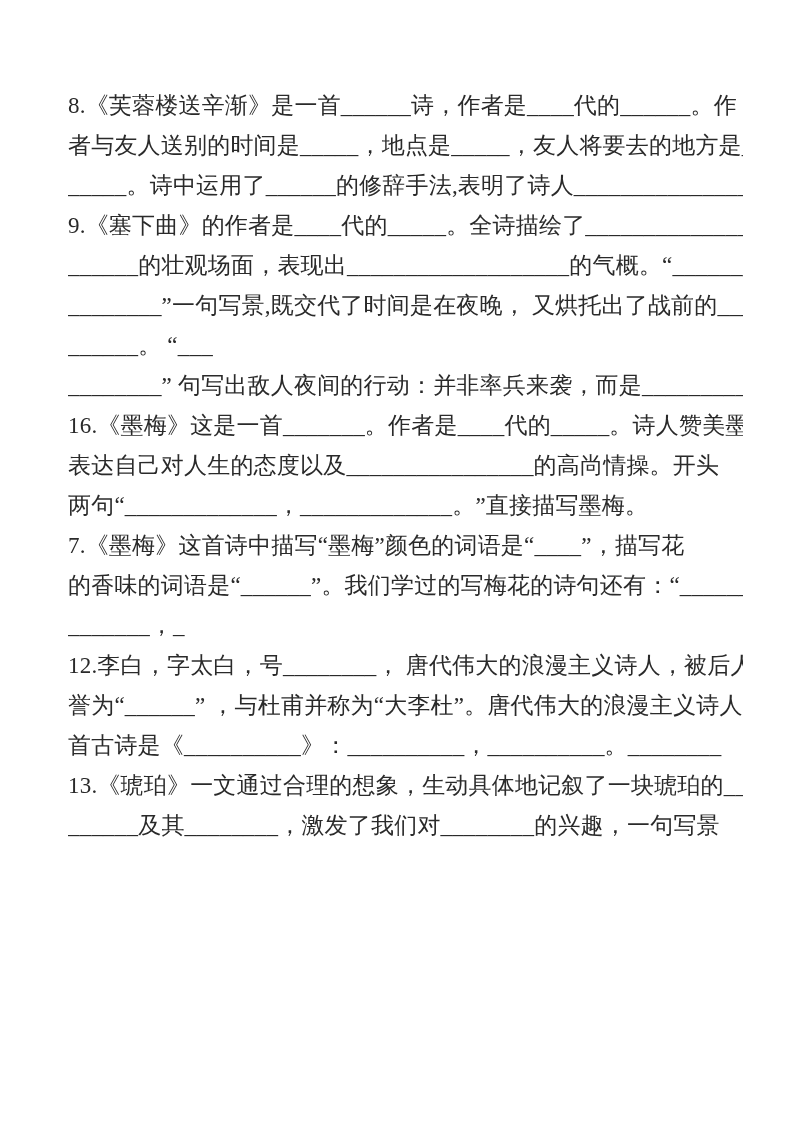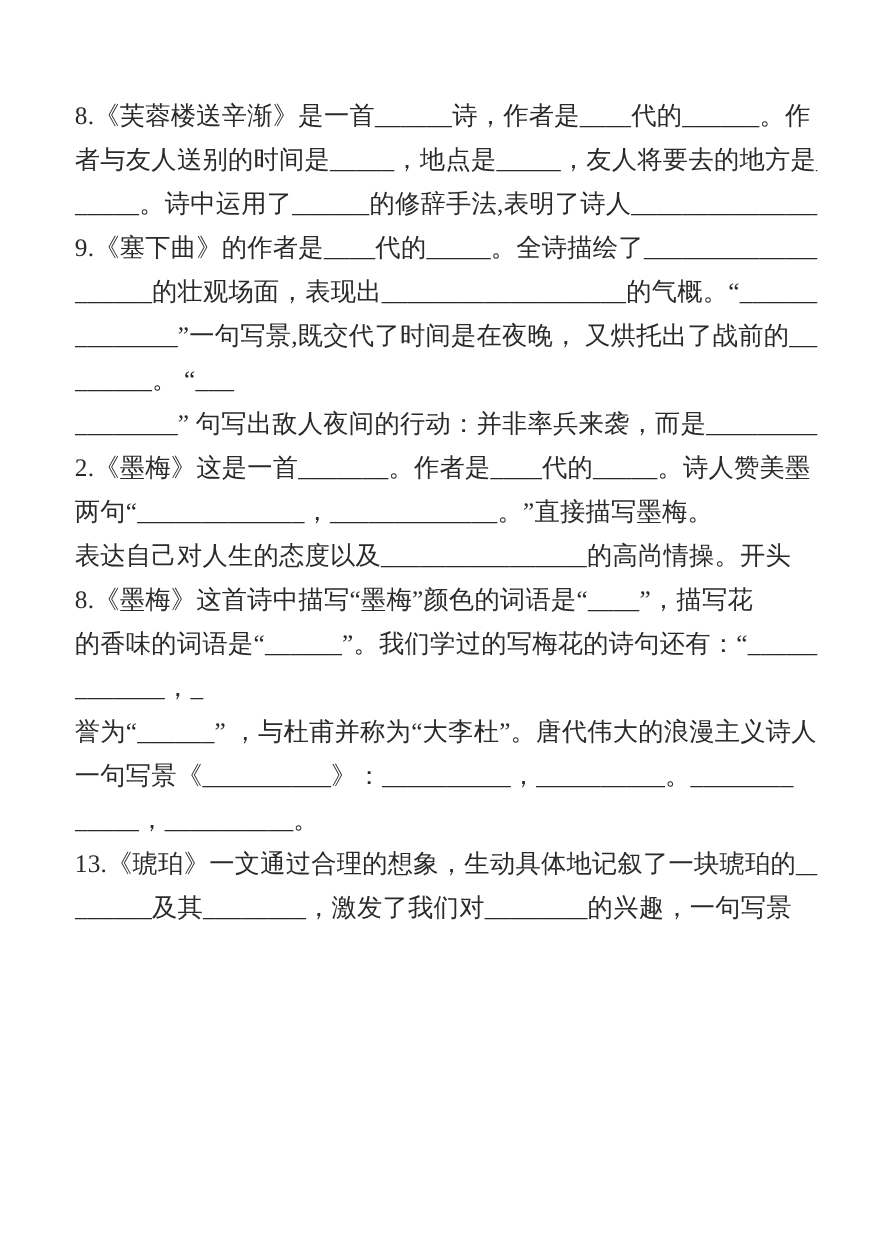--- a/index.html
+++ b/index.html
@@ -47,35 +47,35 @@
 
   <section class="question">
     <div class="line">9.《塞下曲》的作者是____代的_____。全诗描绘了____________________</div>
     <div class="line">______的壮观场面，表现出___________________的气概。“________</div>
     <div class="line">________”一句写景,既交代了时间是在夜晚， 又烘托出了战前的______</div>
     <div class="line">______。 “___</div>
     <div class="line">________” 句写出敌人夜间的行动：并非率兵来袭，而是____________</div>
   </section>
 
   <section class="question">
-    <div class="line">2.《墨梅》这是一首_______。作者是____代的_____。诗人赞美墨</div>
+    <div class="line">16.《墨梅》这是一首_______。作者是____代的_____。诗人赞美墨</div>
+    <div class="line">表达自己对人生的态度以及________________的高尚情操。开头</div>
     <div class="line">两句“_____________，_____________。”直接描写墨梅。</div>
-    <div class="line">表达自己对人生的态度以及________________的高尚情操。开头</div>
   </section>
 
   <section class="question">
-    <div class="line">8.《墨梅》这首诗中描写“墨梅”颜色的词语是“____”，描写花</div>
+    <div class="line">7.《墨梅》这首诗中描写“墨梅”颜色的词语是“____”，描写花</div>
     <div class="line">的香味的词语是“______”。我们学过的写梅花的诗句还有：“________</div>
     <div class="line">_______，_</div>
   </section>
 
   <section class="question">
+    <div class="line">12.李白，字太白，号________， 唐代伟大的浪漫主义诗人，被后人</div>
     <div class="line">誉为“______” ，与杜甫并称为“大李杜”。唐代伟大的浪漫主义诗人</div>
-    <div class="line">一句写景《__________》：__________，__________。________</div>
-    <div class="line">_____，__________。</div>
+    <div class="line">首古诗是《__________》：__________，__________。________</div>
   </section>
 
   <section class="question">
     <div class="line">13.《琥珀》一文通过合理的想象，生动具体地记叙了一块琥珀的___</div>
     <div class="line">______及其________，激发了我们对________的兴趣，一句写景</div>
   </section>
 
 </div>
 
 </body></html>

